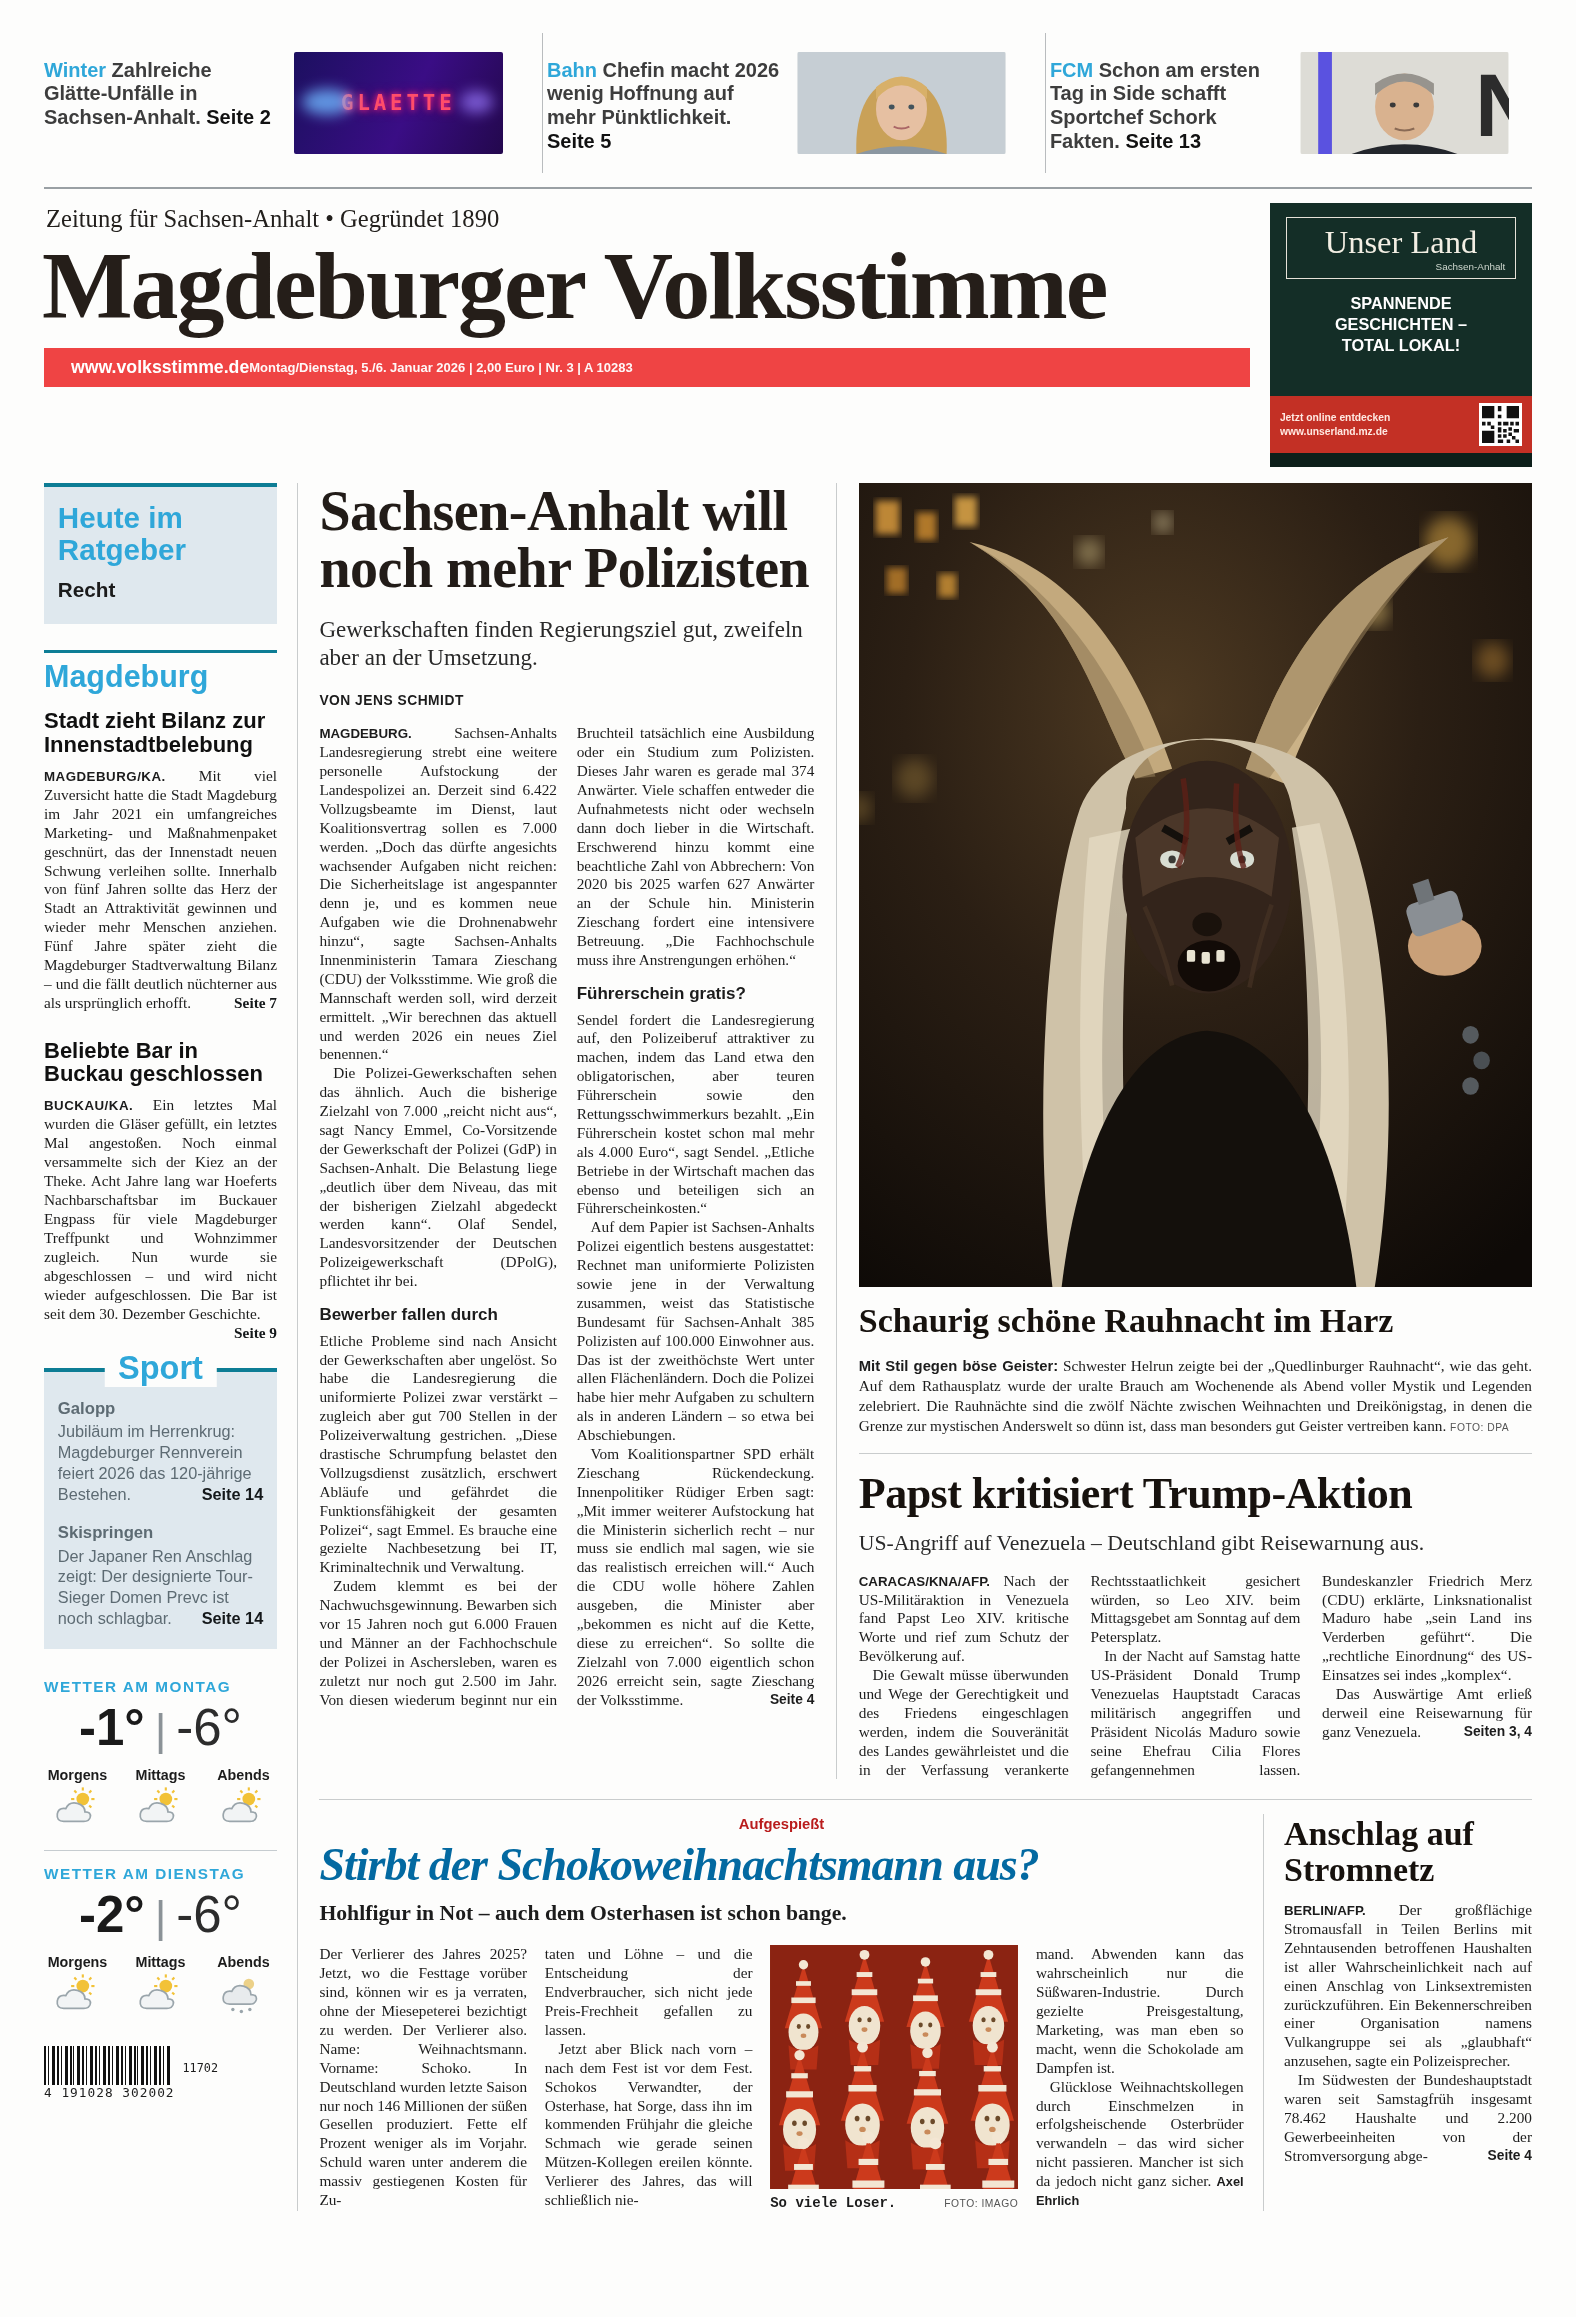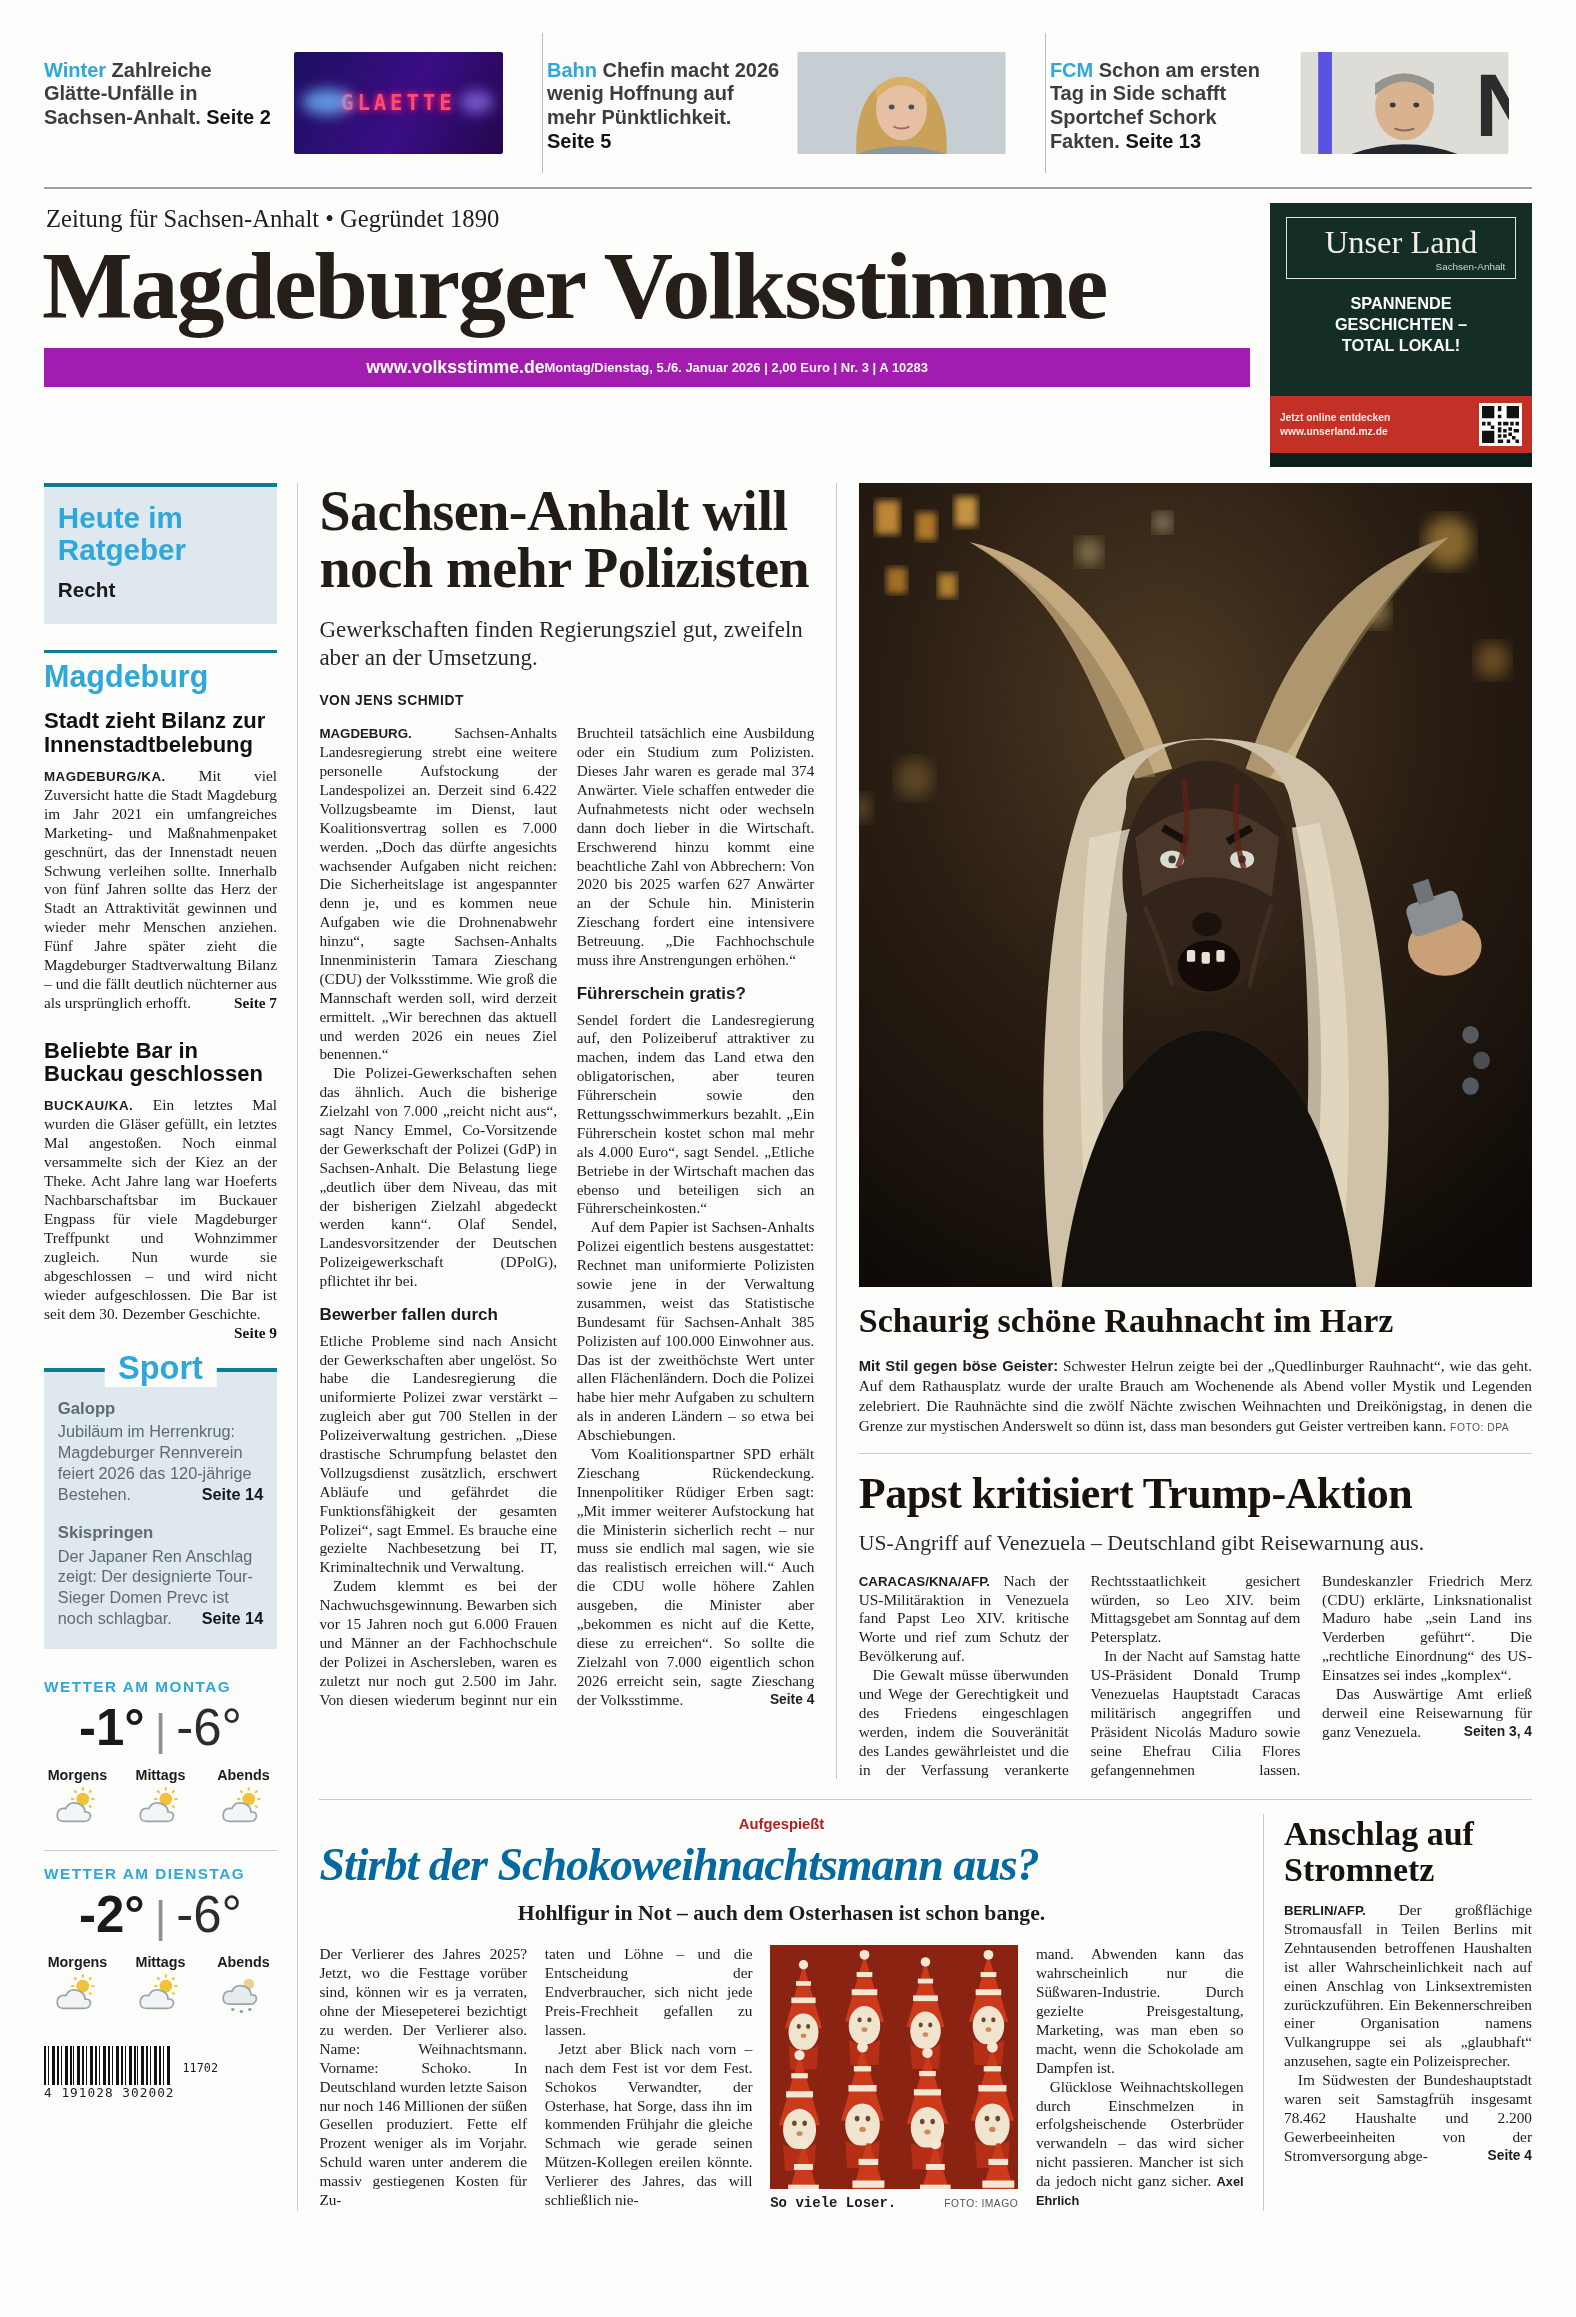--- a/index.html
+++ b/index.html
@@ -19,22 +19,22 @@
   .led .blob1{position:absolute;left:7.9px;top:37px;width:51px;height:25.6px;background:#6fb7ff;border-radius:50%;filter:blur(6.9px);opacity:.8;}
   .led .blob2{position:absolute;right:9.9px;top:39px;width:33px;height:21.7px;background:#9a7bff;border-radius:50%;filter:blur(6.9px);opacity:.7;}
   .led-text{font-family:"DejaVu Sans Mono",monospace;font-weight:700;font-size:20.7px;letter-spacing:3.9px;
             color:#ff4d6a;text-shadow:0 0 5.9px #ff2d88,0 0 11.8px #b1005e;}
   
   .mast-row{display:flex;gap:19.7px;margin-top:13.8px;}
   .mast-left{flex:1;}
   .tagline{font-size:24.6px;color:#23201d;margin:2px 0 3.9px 2px;}
   .paper-title{font-size:96px;font-weight:700;color:#251e19;letter-spacing:-2px;line-height:1.02;
                margin:0 0 13.8px -2px;white-space:nowrap;}
-  .datebar{background:#a21caf;color:#fff;height:39px;display:flex;align-items:center;
-           justify-content:center;padding:0 27px;font-family:"Liberation Sans",sans-serif;}
+  .datebar{background:#ef4444;color:#fff;height:39px;display:flex;align-items:center;
+           justify-content:flex-start;padding:0 27px;font-family:"Liberation Sans",sans-serif;}
   .datebar .url{font-weight:700;font-size:17.7px;}
   .datebar .issue{font-size:13px;font-weight:700;opacity:.96;}
   .adbox{width:262px;height:264px;background:#142e27;color:#fff;box-sizing:border-box;
          font-family:"Liberation Sans",sans-serif;display:flex;flex-direction:column;}
   .ad-brandwrap{border:1px solid #e6e2d8;margin:13.8px 15.8px 7.9px;padding:7.9px 9.9px 5.9px;text-align:center;}
   .ad-brand{font-family:"Liberation Serif",serif;font-size:32.5px;color:#f3efe4;line-height:1;}
   .ad-region{font-size:9.9px;text-align:right;color:#cfd8cf;margin-top:3px;}
   .ad-claim{text-align:center;font-weight:700;font-size:16.3px;line-height:1.3;color:#fff;margin-top:5.9px;}
   .ad-ribbon{margin-top:auto;background:#c33025;display:flex;align-items:center;gap:7.9px;padding:6.9px 9.9px;}
   .ad-ribbon-text{font-size:10.3px;font-weight:700;line-height:1.35;color:#ffe9e2;}
@@ -99,21 +99,21 @@
   .papst-hl{font-size:44px;font-weight:700;color:#17120e;margin:3.9px 0 11.8px;letter-spacing:-0.5px;}
   .papst-sub{font-size:21.7px;margin:0 0 15.8px;color:#2a2a2a;}
   .papst-body{column-count:3;column-gap:21.7px;font-size:15.3px;line-height:1.235;text-align:justify;hyphens:auto;}
   .papst-body p{margin:0;text-indent:13.8px;}
   .papst-body p.first{text-indent:0;}
   
   .bottomrow{display:flex;border-top:1px solid #c9cccd;margin-top:19.7px;padding-top:13.8px;}
   .schoko{flex:1;padding-right:19.7px;}
   .kicker{font-family:"Liberation Sans",sans-serif;color:#b91c1c;font-weight:700;font-size:14.8px;text-align:center;margin:2px 0 5.9px;}
   .schoko-hl{font-style:italic;font-weight:700;font-size:46px;text-align:left;color:#0369a1;margin:0 0 9.9px;letter-spacing:-1px;}
-  .schoko-sub{text-align:center;font-size:21.7px;font-weight:600;margin:0 0 19.7px;}
+  .schoko-sub{text-align:left;font-size:21.7px;font-weight:600;margin:0 0 19.7px;}
   .schoko-cols{display:flex;gap:17.7px;}
   .scol{flex:1;font-size:15.3px;line-height:1.235;text-align:justify;hyphens:auto;}
   .scol p{margin:0;}
   .scol p + p{text-indent:13.8px;}
   .sfig{width:248px;flex:none;}
   .sfig svg{width:248px;height:244px;display:block;}
   .sfig-cap{display:flex;justify-content:space-between;align-items:baseline;margin-top:5.9px;}
   .sfig-cap b{font-family:Liberation Mono, monospace;font-size:14px;}
   .author{font-family:"Liberation Sans",sans-serif;font-size:12.8px;font-weight:700;}
   .anschlag{width:248px;flex:none;border-left:1px solid #c9cccd;padding-left:19.7px;}

